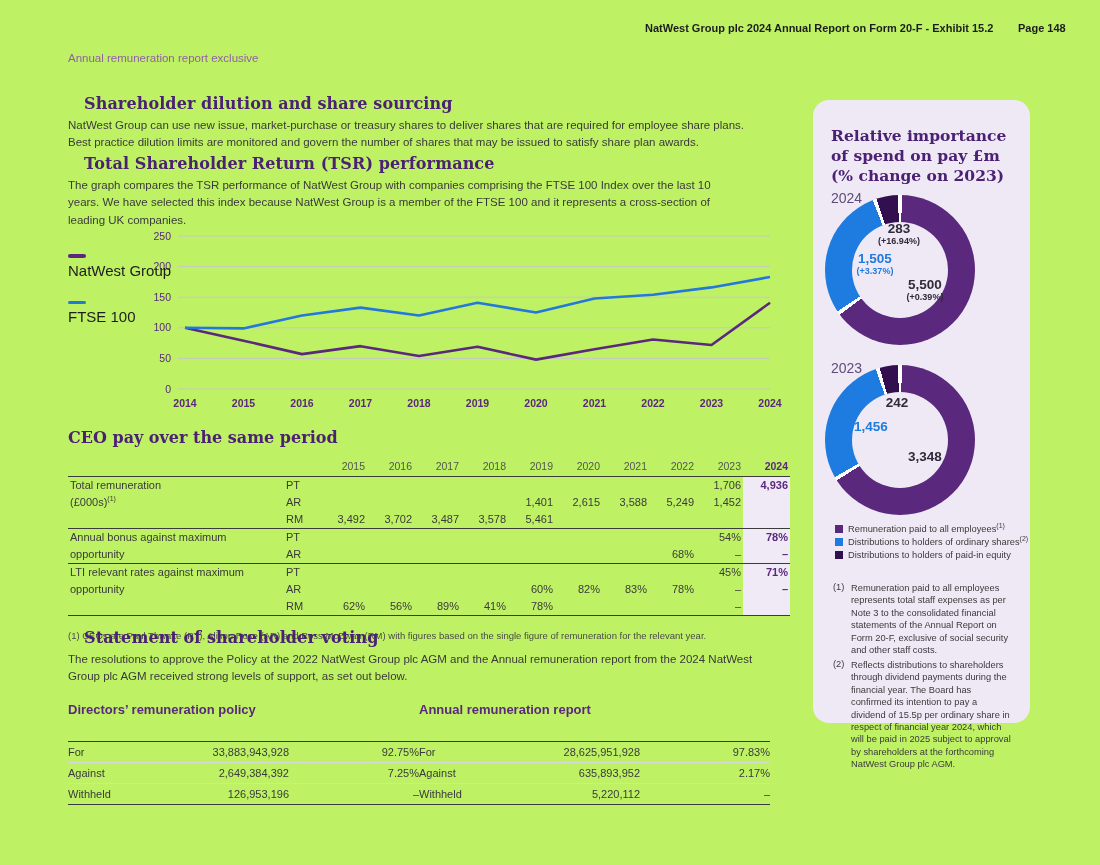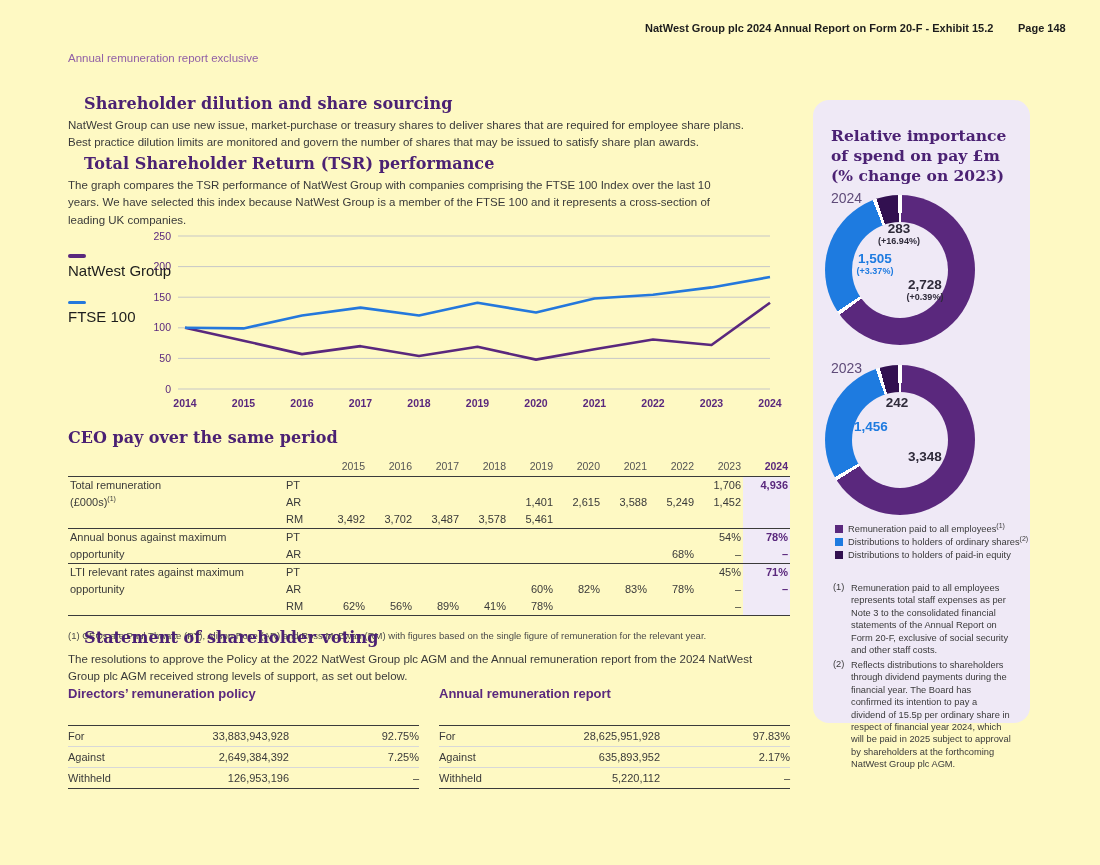--- a/index.html
+++ b/index.html
@@ -1,16 +1,16 @@
 <!DOCTYPE html>
 <html><head>
 <meta charset="utf-8">
 <style>
   html,body{margin:0;padding:0;background:#fff;}
-  .page{position:relative;width:1100px;height:865px;background:#fef9c3;overflow:hidden;
+  .page{position:relative;width:1100px;height:865px;background:#bef264;overflow:hidden;
         font-family:"Liberation Sans", sans-serif;color:#333;}
   
   .doc-title{position:absolute;top:22px;left:645px;font-size:11px;font-weight:700;color:#1d1d1d;}
   .page-num{position:absolute;top:22px;left:1018px;font-size:11px;font-weight:700;color:#1d1d1d;}
   .continued{position:absolute;top:52px;left:68px;font-size:11.5px;color:#9160a6;}
 
   
   .h-serif{font-family:"DejaVu Serif", serif;font-weight:700;color:#4b2173;}
   .sec{position:absolute;left:68px;width:724px;}
   .sec-title{font-size:16px;letter-spacing:.1px;margin-left:16px;}
@@ -35,21 +35,21 @@
   table.ceo tr.head td.hl-h{color:#5a287d;font-weight:700;}
   table.ceo tr.gstart td{border-top:1.4px solid #3b3b3b;}
   table.ceo tr.last td{border-bottom:1.4px solid #3b3b3b;}
   table.ceo td.hl{background:#f0eaf7;color:#5a287d;font-weight:700;}
   .tbl-footnote{font-size:9.5px;color:#4a4a4a;margin-top:14px;}
   sup{font-size:7px;vertical-align:super;line-height:0;}
 
   
   .voting-sec{position:absolute;left:68px;top:628px;width:724px;}
   .voting-body{font-size:11.5px;line-height:1.5;color:#3a3a3a;max-width:700px;margin-top:4px;}
-  .voting-tables{display:flex;gap:20px;}
+  .voting-tables{display:flex;margin-top:16px;}
   .vtable{width:351px;}
   .vtitle{font-size:13px;font-weight:700;color:#5a287d;margin-bottom:24px;}
   .vtable table{width:100%;border-collapse:collapse;border-top:1.4px solid #3b3b3b;border-bottom:1.4px solid #3b3b3b;}
   .vtable td{font-size:11px;color:#3a3a3a;padding:4px 0;}
   .vtable tr + tr td{border-top:1px solid #d8d8d8;}
   .vtable td.num{text-align:right;padding-right:60px;}
   .vtable td.pct{text-align:right;width:70px;}
 
   
   .panel{position:absolute;left:813px;top:100px;width:217px;height:623px;background:#efe9f6;border-radius:16px;}
@@ -328,21 +328,21 @@
     <div class="donut" style="left: 12px; top: 95px; background: conic-gradient(rgb(255, 255, 255) 0deg, rgb(255, 255, 255) 1.5deg, rgb(90, 40, 125) 1.5deg, rgb(90, 40, 125) 233.489deg, rgb(255, 255, 255) 233.489deg, rgb(255, 255, 255) 234.989deg, rgb(255, 255, 255) 234.989deg, rgb(255, 255, 255) 236.489deg, rgb(30, 123, 224) 236.489deg, rgb(30, 123, 224) 338.714deg, rgb(255, 255, 255) 338.714deg, rgb(255, 255, 255) 340.214deg, rgb(255, 255, 255) 340.214deg, rgb(255, 255, 255) 341.714deg, rgb(50, 16, 80) 341.714deg, rgb(50, 16, 80) 358.5deg, rgb(255, 255, 255) 358.5deg, rgb(255, 255, 255) 360deg);">
       <div class="d-lbl" style="left:44px;top:26px;width:60px;">
         <div class="d-val">283</div>
         <div class="d-chg">(+16.94%)</div>
       </div>
       <div class="d-lbl" style="left:20px;top:56px;width:60px;">
         <div class="d-val blue">1,505</div>
         <div class="d-chg blue">(+3.37%)</div>
       </div>
       <div class="d-lbl" style="left:68px;top:82px;width:64px;">
-        <div class="d-val">2,728</div>
+        <div class="d-val">5,500</div>
         <div class="d-chg">(+0.39%)</div>
       </div>
     </div>
 
     <div class="donut-year" style="left:18px;top:260px;">2023</div>
     <div class="donut" style="left: 12px; top: 265px; background: conic-gradient(rgb(255, 255, 255) 0deg, rgb(255, 255, 255) 1.5deg, rgb(90, 40, 125) 1.5deg, rgb(90, 40, 125) 237.359deg, rgb(255, 255, 255) 237.359deg, rgb(255, 255, 255) 238.859deg, rgb(255, 255, 255) 238.859deg, rgb(255, 255, 255) 240.359deg, rgb(30, 123, 224) 240.359deg, rgb(30, 123, 224) 341.235deg, rgb(255, 255, 255) 341.235deg, rgb(255, 255, 255) 342.735deg, rgb(255, 255, 255) 342.735deg, rgb(255, 255, 255) 344.235deg, rgb(50, 16, 80) 344.235deg, rgb(50, 16, 80) 358.5deg, rgb(255, 255, 255) 358.5deg, rgb(255, 255, 255) 360deg);">
       <div class="d-lbl" style="left:42px;top:30px;width:60px;">
         <div class="d-val">242</div>
       </div>
       <div class="d-lbl" style="left:16px;top:54px;width:60px;">

